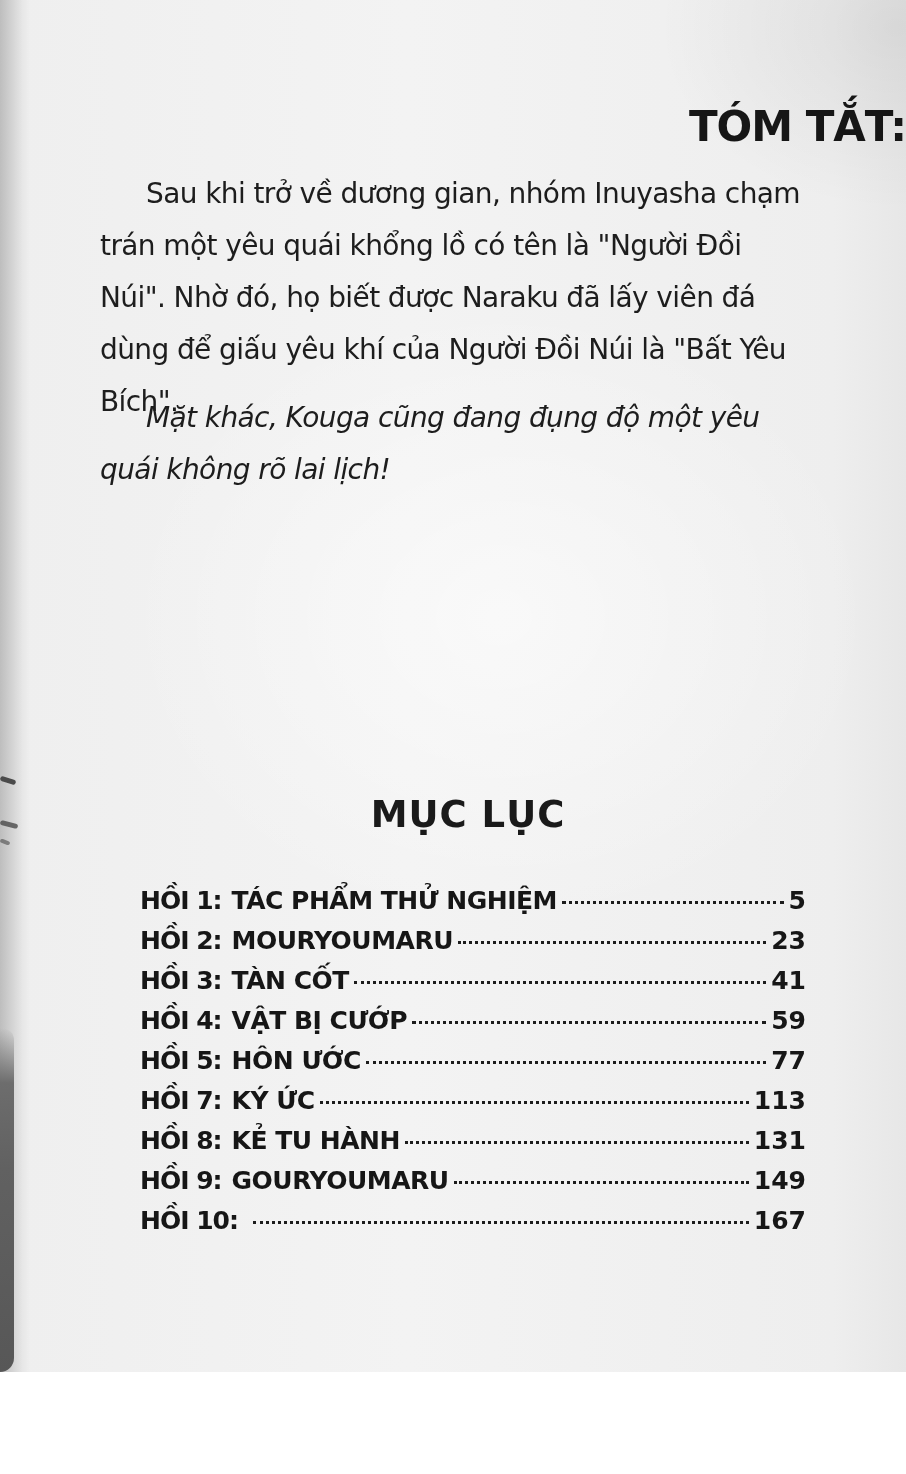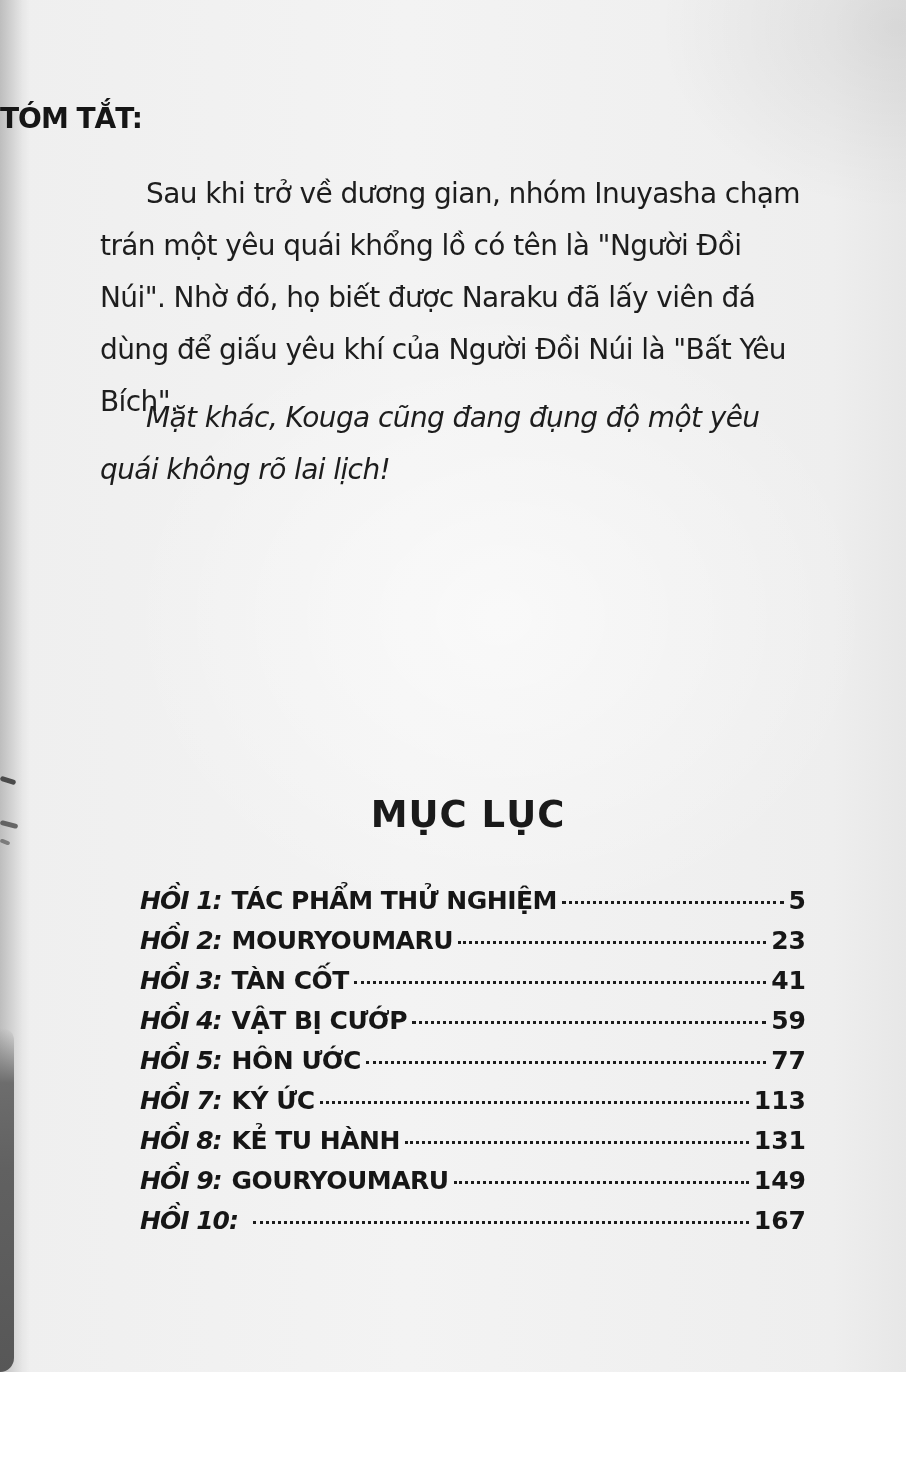--- a/index.html
+++ b/index.html
@@ -30,21 +30,21 @@
     background:linear-gradient(to bottom, rgba(95,95,95,0) 0px, #6d6d6d 55px, #616161 140px, #575757 344px);
     border-radius:0 12px 14px 0;
   }
   .blemish{position:absolute;background:#4a4a4a;border-radius:3px;}
   .blemish.b1{left:0;top:778px;width:16px;height:5px;transform:rotate(18deg);}
   .blemish.b2{left:0;top:822px;width:18px;height:5px;transform:rotate(14deg);opacity:.8;}
   .blemish.b3{left:0;top:840px;width:10px;height:4px;transform:rotate(20deg);opacity:.6;}
 
   .summary-heading{
     position:absolute;left:0;top:102px;width:100%;
-    text-align:left;font-size:28px;font-weight:bold;letter-spacing:-1px;
+    text-align:right;font-size:42px;font-weight:bold;letter-spacing:-1px;
     margin:0;color:#161616;
   }
   .para{
     position:absolute;left:100px;width:768px;margin:0;
     font-size:28px;letter-spacing:-0.6px;line-height:52px;
     white-space:pre-line;text-indent:46px;color:#1d1d1d;
   }
   .para.p1{top:168px;}
   .para.p2{top:392px;font-style:italic;}
 
@@ -53,21 +53,21 @@
     text-align:center;font-size:37px;font-weight:bold;letter-spacing:1px;
     margin:15px;color:#1a1a1a;
   }
   .toc{
     position:absolute;left:140px;top:886px;width:666px;
   }
   .toc-row{
     display:flex;align-items:baseline;height:40px;font-size:25px;color:#161616;
   }
   .toc-chapter{
-    font-weight:bold;font-style:italic;margin-right:10px;white-space:nowrap;letter-spacing:-1px;
+    font-weight:bold;margin-right:10px;white-space:nowrap;letter-spacing:-1px;
   }
   .toc-title{
     font-weight:bold;white-space:nowrap;letter-spacing:-0.5px;
   }
   .toc-dots{
     flex:1;border-bottom:3px dotted #1c1c1c;margin:0 5px;transform:translateY(-5px);
     min-width:30px;
   }
   .toc-page{font-weight:bold;white-space:nowrap;}
 

